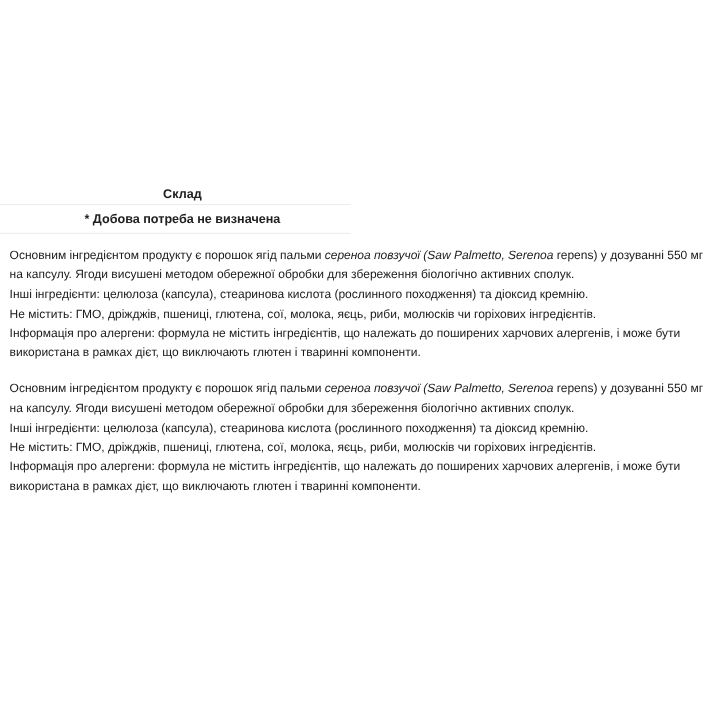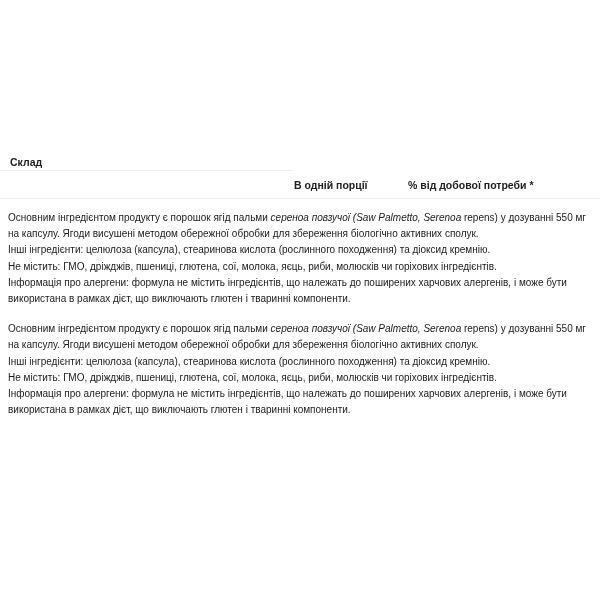--- a/index.html
+++ b/index.html
@@ -61,20 +61,21 @@
     box-sizing: border-box;
     font-size: 10.5px;
     font-weight: 600;
     color: #212121;
   }
   .trow .c1 {
     width: 294px;
     padding-left: 10px;
     box-sizing: border-box;
     white-space: nowrap;
+    text-align: center;
   }
   .trow .c2 {
     width: 114px;
     box-sizing: border-box;
     white-space: nowrap;
   }
   .trow .c3 {
     width: 192px;
     box-sizing: border-box;
     white-space: nowrap;
@@ -111,27 +112,27 @@
   <div>
 
     <div class="trow r-head rule-narrow">
       <div class="c1">Склад</div>
       <div class="c2"></div>
       <div class="c3"></div>
     </div>
 
 
 
-    <div class="trow r-tall rule-full">
-      <div class="c1"></div>
-      <div class="c2">В одній порції</div>
-      <div class="c3">% від добової потреби *</div>
-    </div>
 
 
+    <div class="trow r-norm rule-narrow">
+      <div class="c1">* Добова потреба не визначена</div>
+      <div class="c2"></div>
+      <div class="c3"></div>
+    </div>
 
   </div>
 
   <div class="pre-body-gap"></div>
 
   <div class="body-block">
     <p><span>Основним інгредієнтом продукту є порошок ягід пальми </span><span class="ital">сереноа повзучої (Saw Palmetto, Serenoa</span><span> repens) у дозуванні 550 мг на капсулу. Ягоди висушені методом обережної обробки для збереження біологічно активних сполук.</span></p>
     <p>Інші інгредієнти: целюлоза (капсула), стеаринова кислота (рослинного походження) та діоксид кремнію.</p>
     <p>Не містить: ГМО, дріжджів, пшениці, глютена, сої, молока, яєць, риби, молюсків чи горіхових інгредієнтів.</p>
     <p>Інформація про алергени: формула не містить інгредієнтів, що належать до поширених харчових алергенів, і може бути використана в рамках дієт, що виключають глютен і тваринні компоненти.</p>

